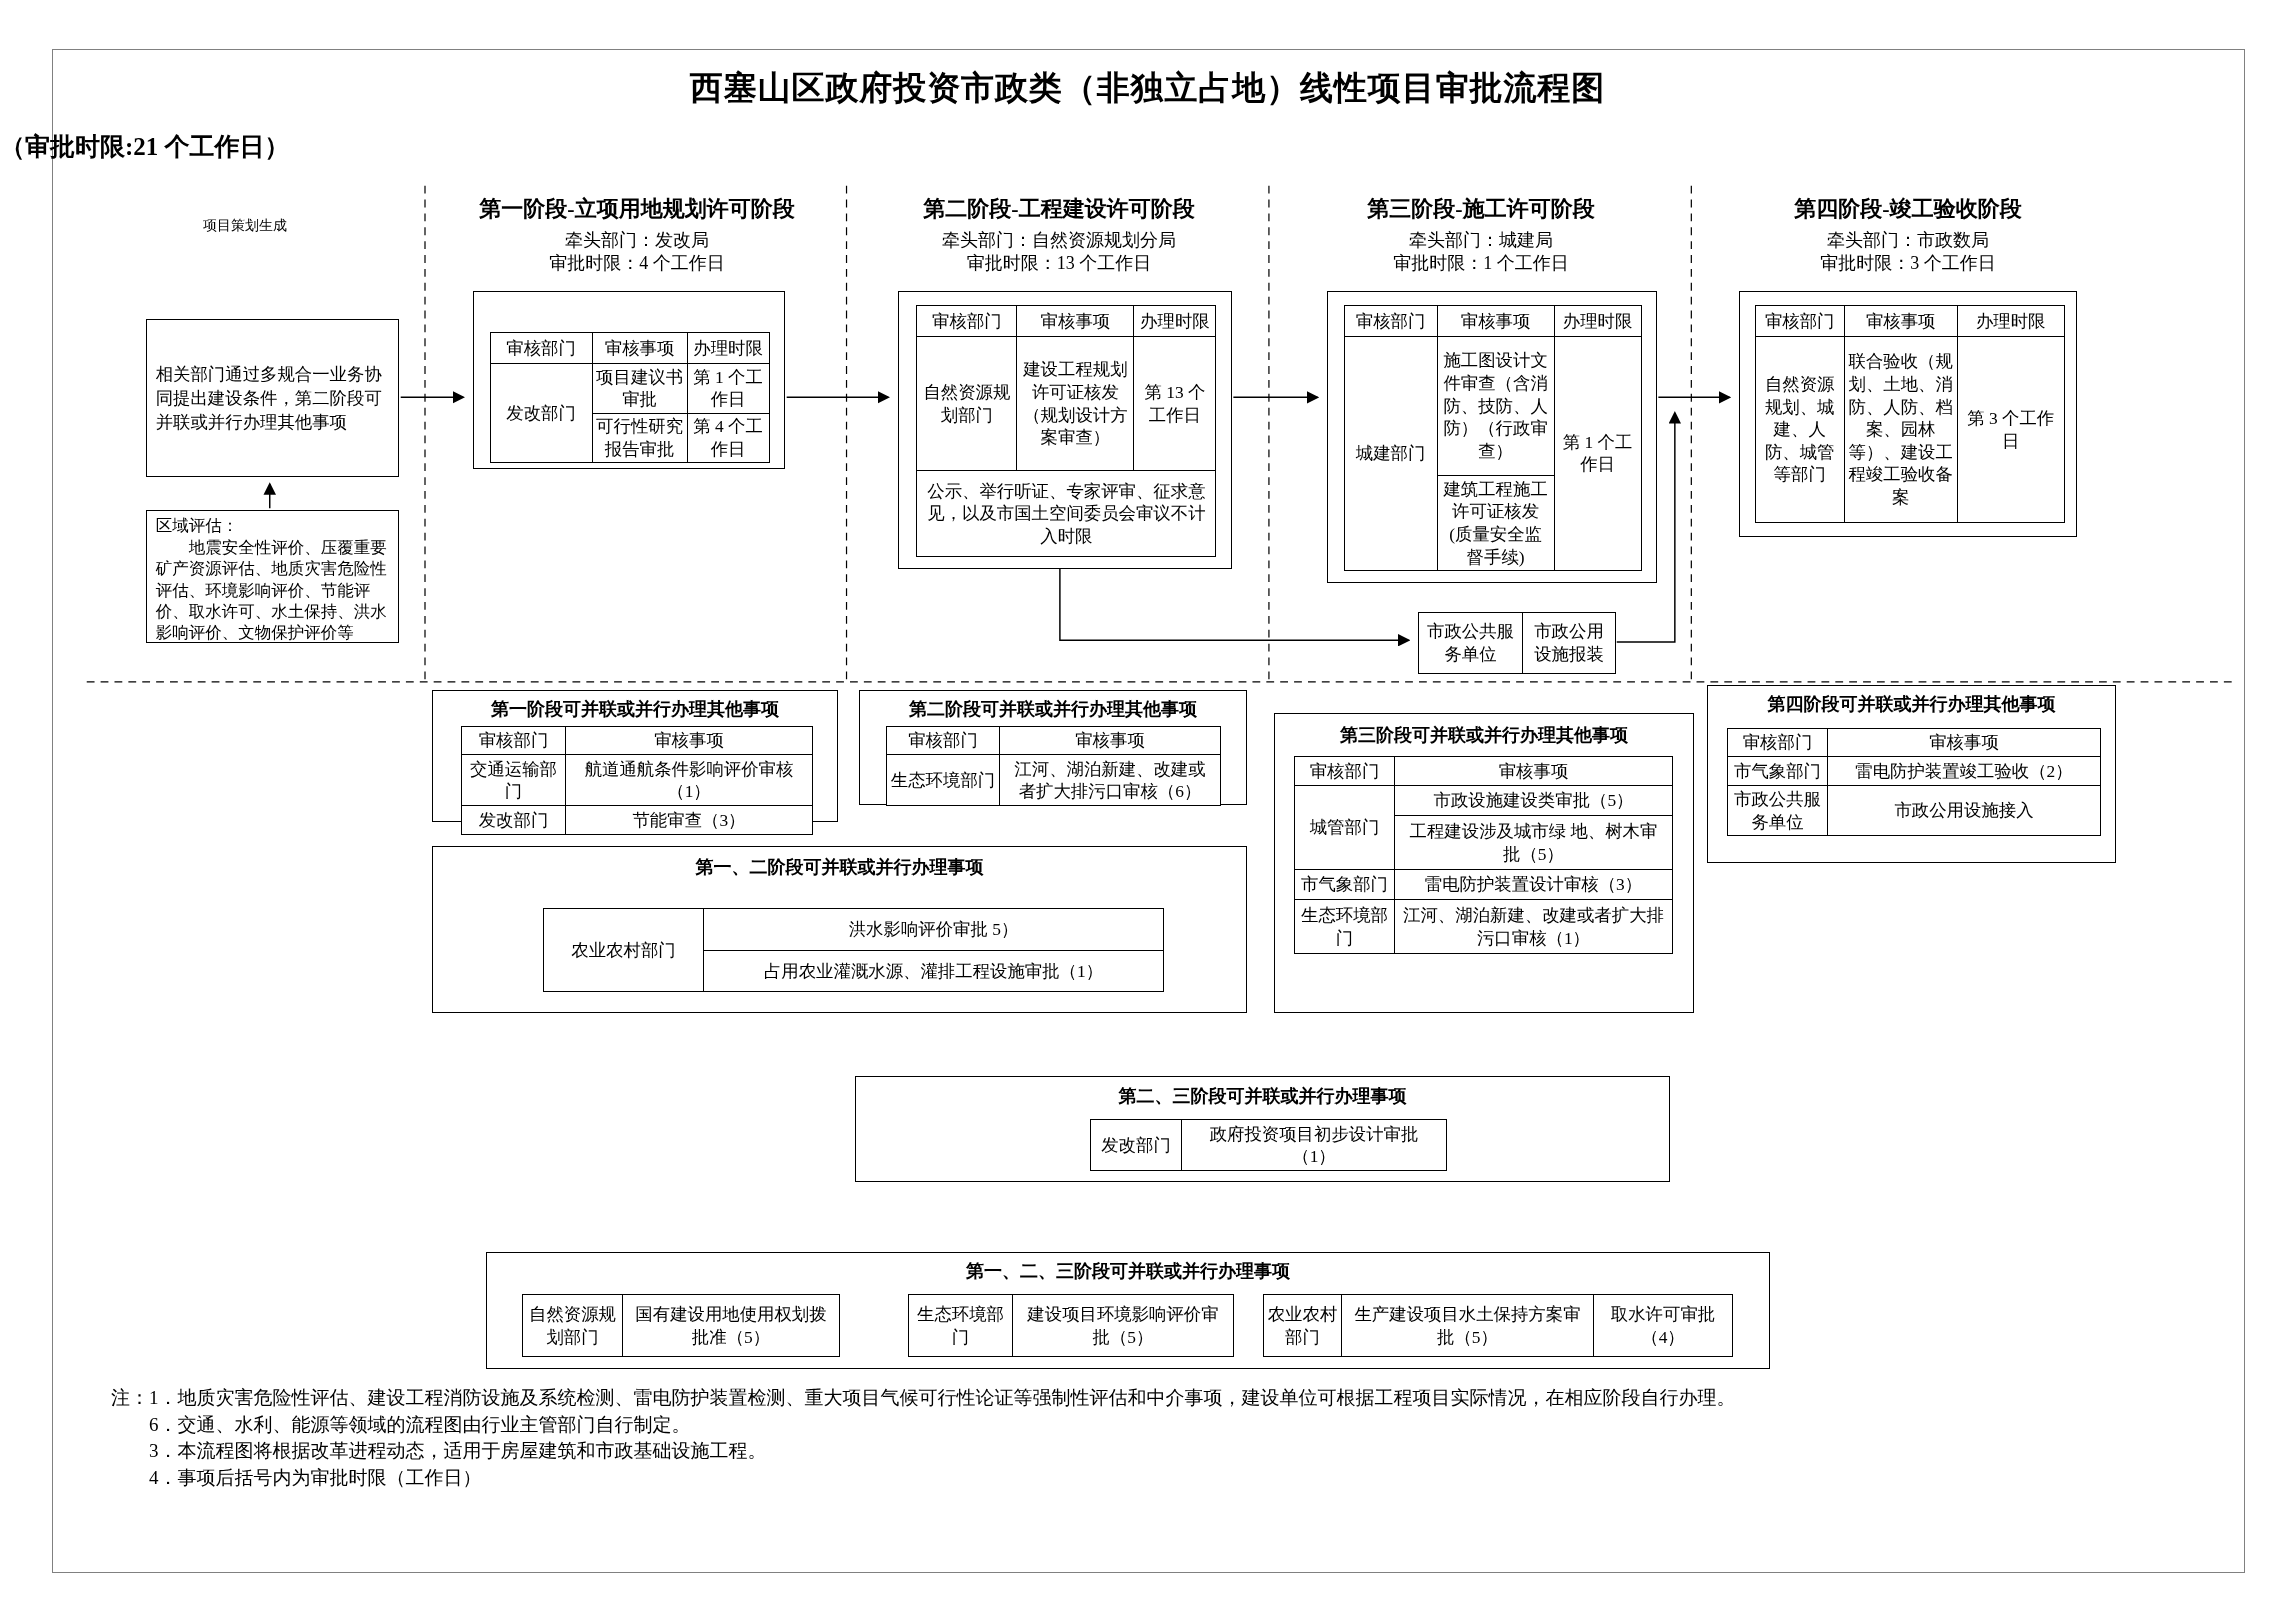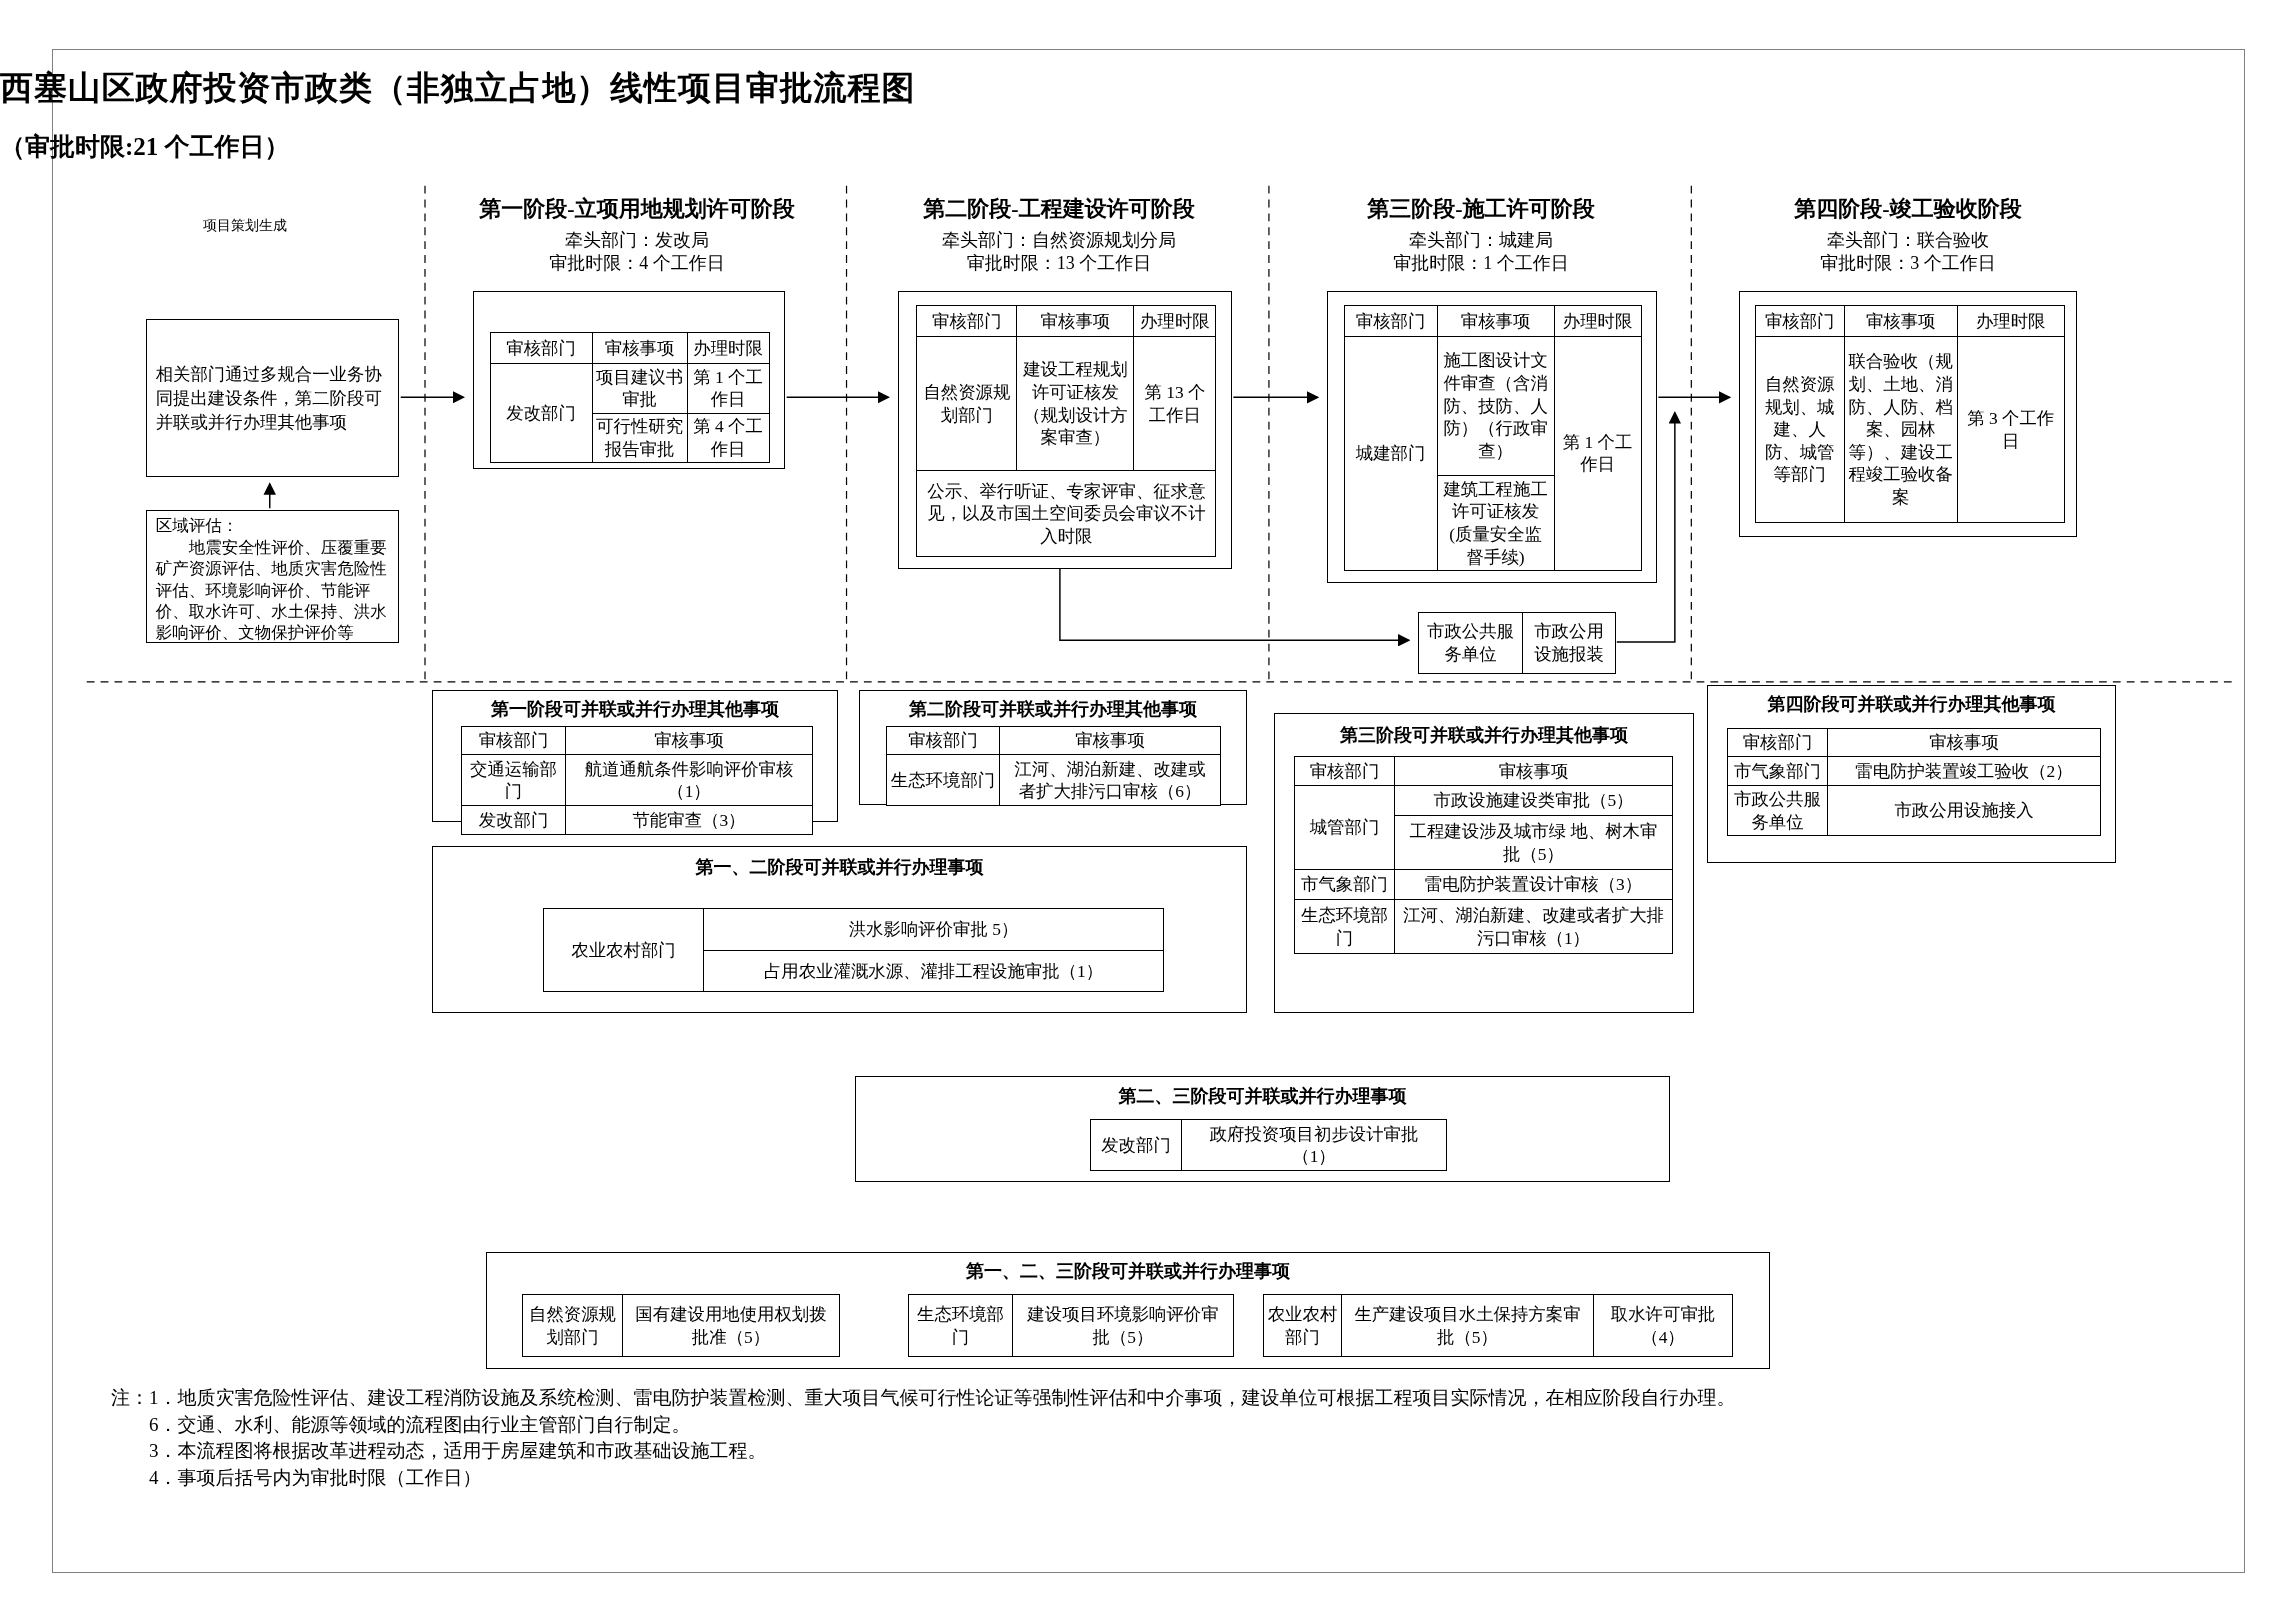--- a/index.html
+++ b/index.html
@@ -2,21 +2,21 @@
 <html style="font-size:14px"><head>
 <meta charset="utf-8">
 <style>
   *{box-sizing:border-box;margin:0;padding:0}
   html,body{background:#fff}
   body{width:2295px;height:1623px}
   .canvas{position:relative;width:2295px;height:1623px;background:#fff;color:#000;
           font-family:"Liberation Serif","DejaVu Serif",serif;overflow:hidden}
   .abs{position:absolute}
   .frame{position:absolute;left:52px;top:49px;width:2193px;height:1524px;border:0.9px solid #808080}
-  .title{position:absolute;left:0;top:66px;width:2295px;font-size:33px;font-weight:bold;letter-spacing:0.9px}
+  .title{position:absolute;left:0;top:66px;width:2295px;text-align:center;font-size:33px;font-weight:bold;letter-spacing:0.9px}
   .subtitle{position:absolute;left:0;top:130px;width:2295px;font-size:25px;font-weight:bold}
   .colhead{position:absolute;text-align:center;font-size:14px}
   .stagehead{position:absolute;text-align:center}
   .stitle{font-size:22px;font-weight:bold;line-height:1.2}
   .sinfo{font-size:18px;line-height:1.28;margin-top:7px}
   .box{position:absolute;border:0.9px solid #000;background:#fff}
   .tbl{position:absolute;border-collapse:collapse;table-layout:fixed;background:#fff}
   .tbl td{border:0.9px solid #000;font-size:17.4px;text-align:center;vertical-align:middle;
           padding:1.7px 3.5px;line-height:1.3;word-break:break-all}
   .tbl td.l{text-align:center;padding:2.6px 7px}
@@ -81,21 +81,21 @@
     <div class="stitle">第三阶段-施工许可阶段</div>
     <div class="sinfo">
       <div>牵头部门：城建局</div>
       <div>审批时限：1 个工作日</div>
     </div>
   </div>
 
   <div class="stagehead" style="left:1700px;top:196px;width:416px">
     <div class="stitle">第四阶段-竣工验收阶段</div>
     <div class="sinfo">
-      <div>牵头部门：联合验收</div>
+      <div>牵头部门：市政数局</div>
       <div>审批时限：3 个工作日</div>
     </div>
   </div>
 
   <div class="box" style="left:146px;top:319px;width:253px;height:158px">
     <div class="flextext">相关部门通过多规合一业务协同提出建设条件，第二阶段可并联或并行办理其他事项</div>
   </div>
   <div class="box" style="left:146px;top:510px;width:253px;height:133px">
     <div class="pre" style="font-size:16.5px;line-height:1.3;padding:4.3px 8.7px">区域评估：
 　　地震安全性评价、压覆重要矿产资源评估、地质灾害危险性评估、环境影响评价、节能评价、取水许可、水土保持、洪水影响评价、文物保护评价等</div>

